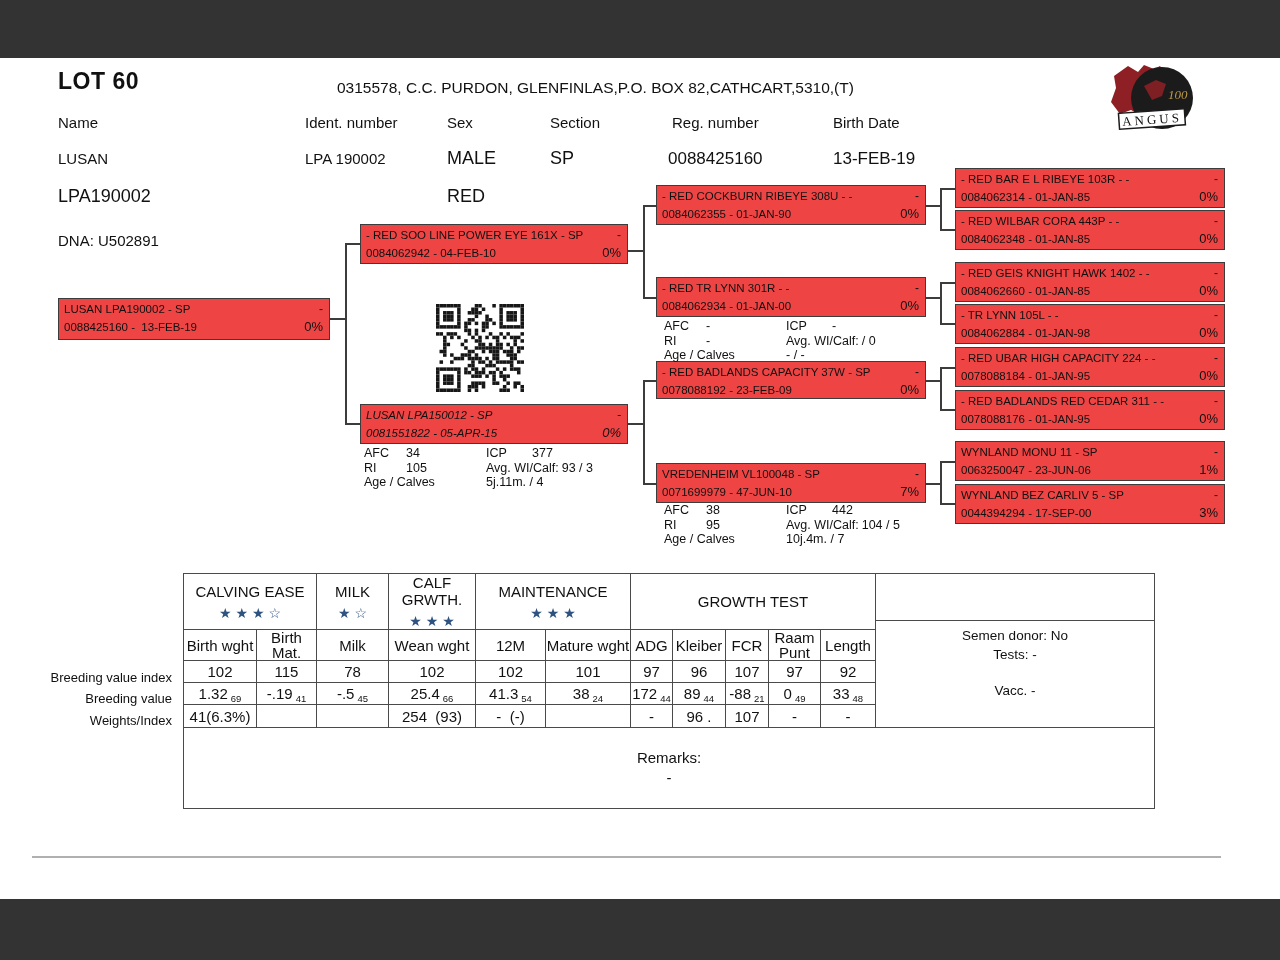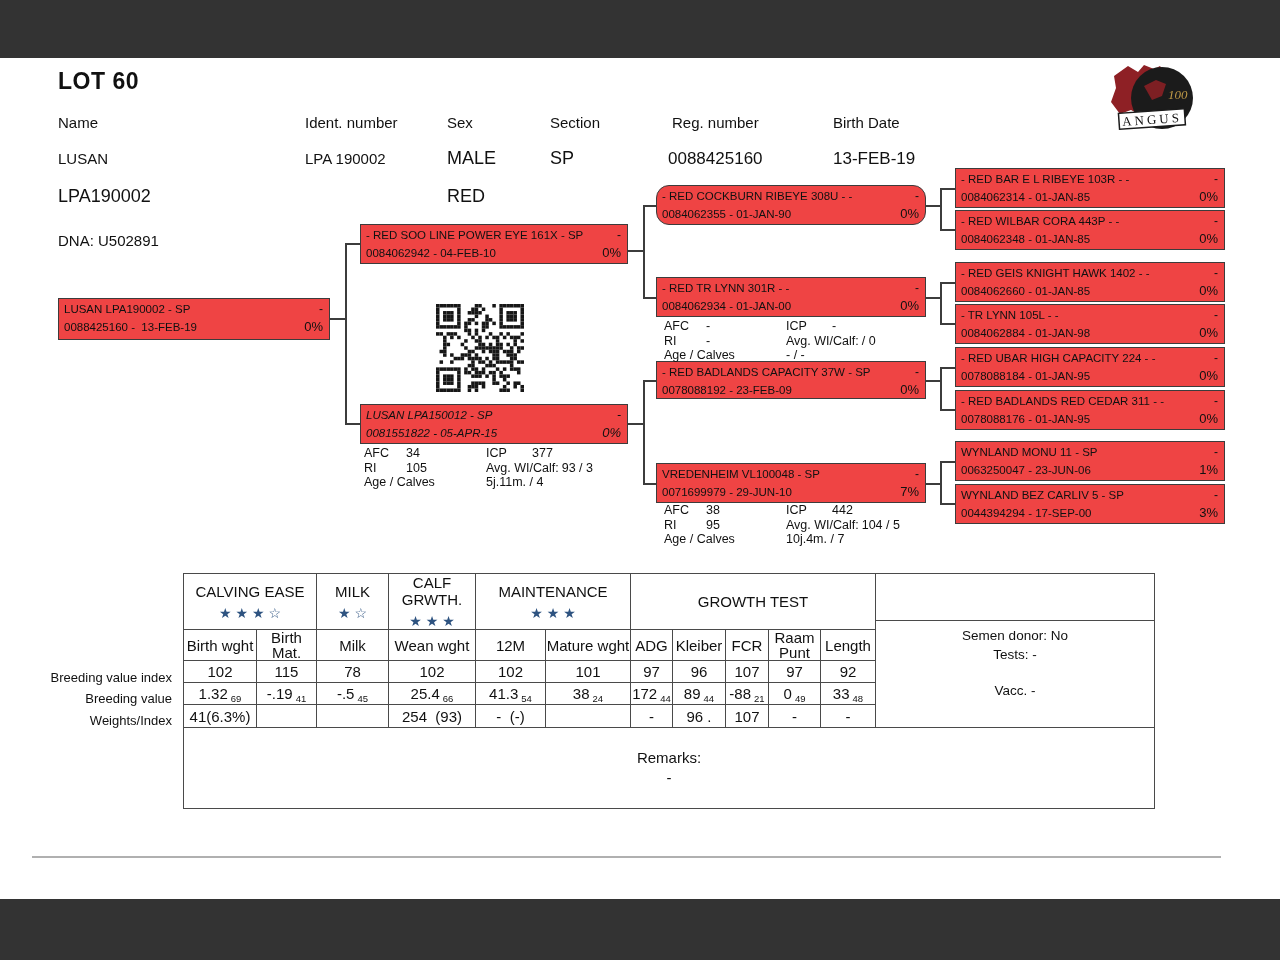--- a/index.html
+++ b/index.html
@@ -52,20 +52,21 @@
   .rule{position:absolute;height:2px;background:#b0b0b0;}
 </style>
 </head>
 <body>
 
 <div id="page">
   <div id="topbar" class="bar"></div>
   <div id="botbar" class="bar"></div>
 
   <div class="abs lot" style="left:58px;top:68px;">LOT 60</div>
+  <div class="abs owner" style="left:337px;top:79px;">0315578, C.C. PURDON, GLENFINLAS,P.O. BOX 82,CATHCART,5310,(T)</div>
 
   <div class="abs flabel" style="left:58px;top:114px;">Name</div>
   <div class="abs flabel" style="left:305px;top:114px;">Ident. number</div>
   <div class="abs flabel" style="left:447px;top:114px;">Sex</div>
   <div class="abs flabel" style="left:550px;top:114px;">Section</div>
   <div class="abs flabel" style="left:672px;top:114px;">Reg. number</div>
   <div class="abs flabel" style="left:833px;top:114px;">Birth Date</div>
 
   <div class="abs fval" style="left:58px;top:150px;">LUSAN</div>
   <div class="abs fval" style="left:305px;top:150px;">LPA 190002</div>
@@ -422,35 +423,35 @@
   </div>
   <div class="pbox" style="left:360px;top:224px;">
     <div class="r"><span>- RED SOO LINE POWER EYE 161X - SP</span><span class="flag">-</span></div>
     <div class="r"><span>0084062942 - 04-FEB-10</span><span class="pct">0%</span></div>
   </div>
   <div class="pbox" style="left:360px;top:404px;font-style:italic;">
     <div class="r"><span>LUSAN LPA150012 - SP</span><span class="flag">-</span></div>
     <div class="r"><span>0081551822 - 05-APR-15</span><span class="pct">0%</span></div>
   </div>
 
-  <div class="pbox" style="left:656px;top:185px;width:270px;border-radius:13px;">
+  <div class="pbox" style="left:656px;top:185px;width:270px;">
     <div class="r"><span>- RED COCKBURN RIBEYE 308U - -</span><span class="flag">-</span></div>
     <div class="r"><span>0084062355 - 01-JAN-90</span><span class="pct">0%</span></div>
   </div>
   <div class="pbox" style="left:656px;top:277px;width:270px;">
     <div class="r"><span>- RED TR LYNN 301R - -</span><span class="flag">-</span></div>
     <div class="r"><span>0084062934 - 01-JAN-00</span><span class="pct">0%</span></div>
   </div>
   <div class="pbox" style="left:656px;top:361px;width:270px;height:38px;">
     <div class="r"><span>- RED BADLANDS CAPACITY 37W - SP</span><span class="flag">-</span></div>
     <div class="r"><span>0078088192 - 23-FEB-09</span><span class="pct">0%</span></div>
   </div>
   <div class="pbox" style="left:656px;top:463px;width:270px;">
     <div class="r"><span>VREDENHEIM VL100048 - SP</span><span class="flag">-</span></div>
-    <div class="r"><span>0071699979 - 29-JUN-10</span><span class="pct">7%</span></div>
+    <div class="r"><span>0071699979 - 47-JUN-10</span><span class="pct">7%</span></div>
   </div>
 
   <div class="pbox" style="left:955px;top:168px;width:270px;">
     <div class="r"><span>- RED BAR E L RIBEYE 103R - -</span><span class="flag">-</span></div>
     <div class="r"><span>0084062314 - 01-JAN-85</span><span class="pct">0%</span></div>
   </div>
   <div class="pbox" style="left:955px;top:210px;width:270px;">
     <div class="r"><span>- RED WILBAR CORA 443P - -</span><span class="flag">-</span></div>
     <div class="r"><span>0084062348 - 01-JAN-85</span><span class="pct">0%</span></div>
   </div>

